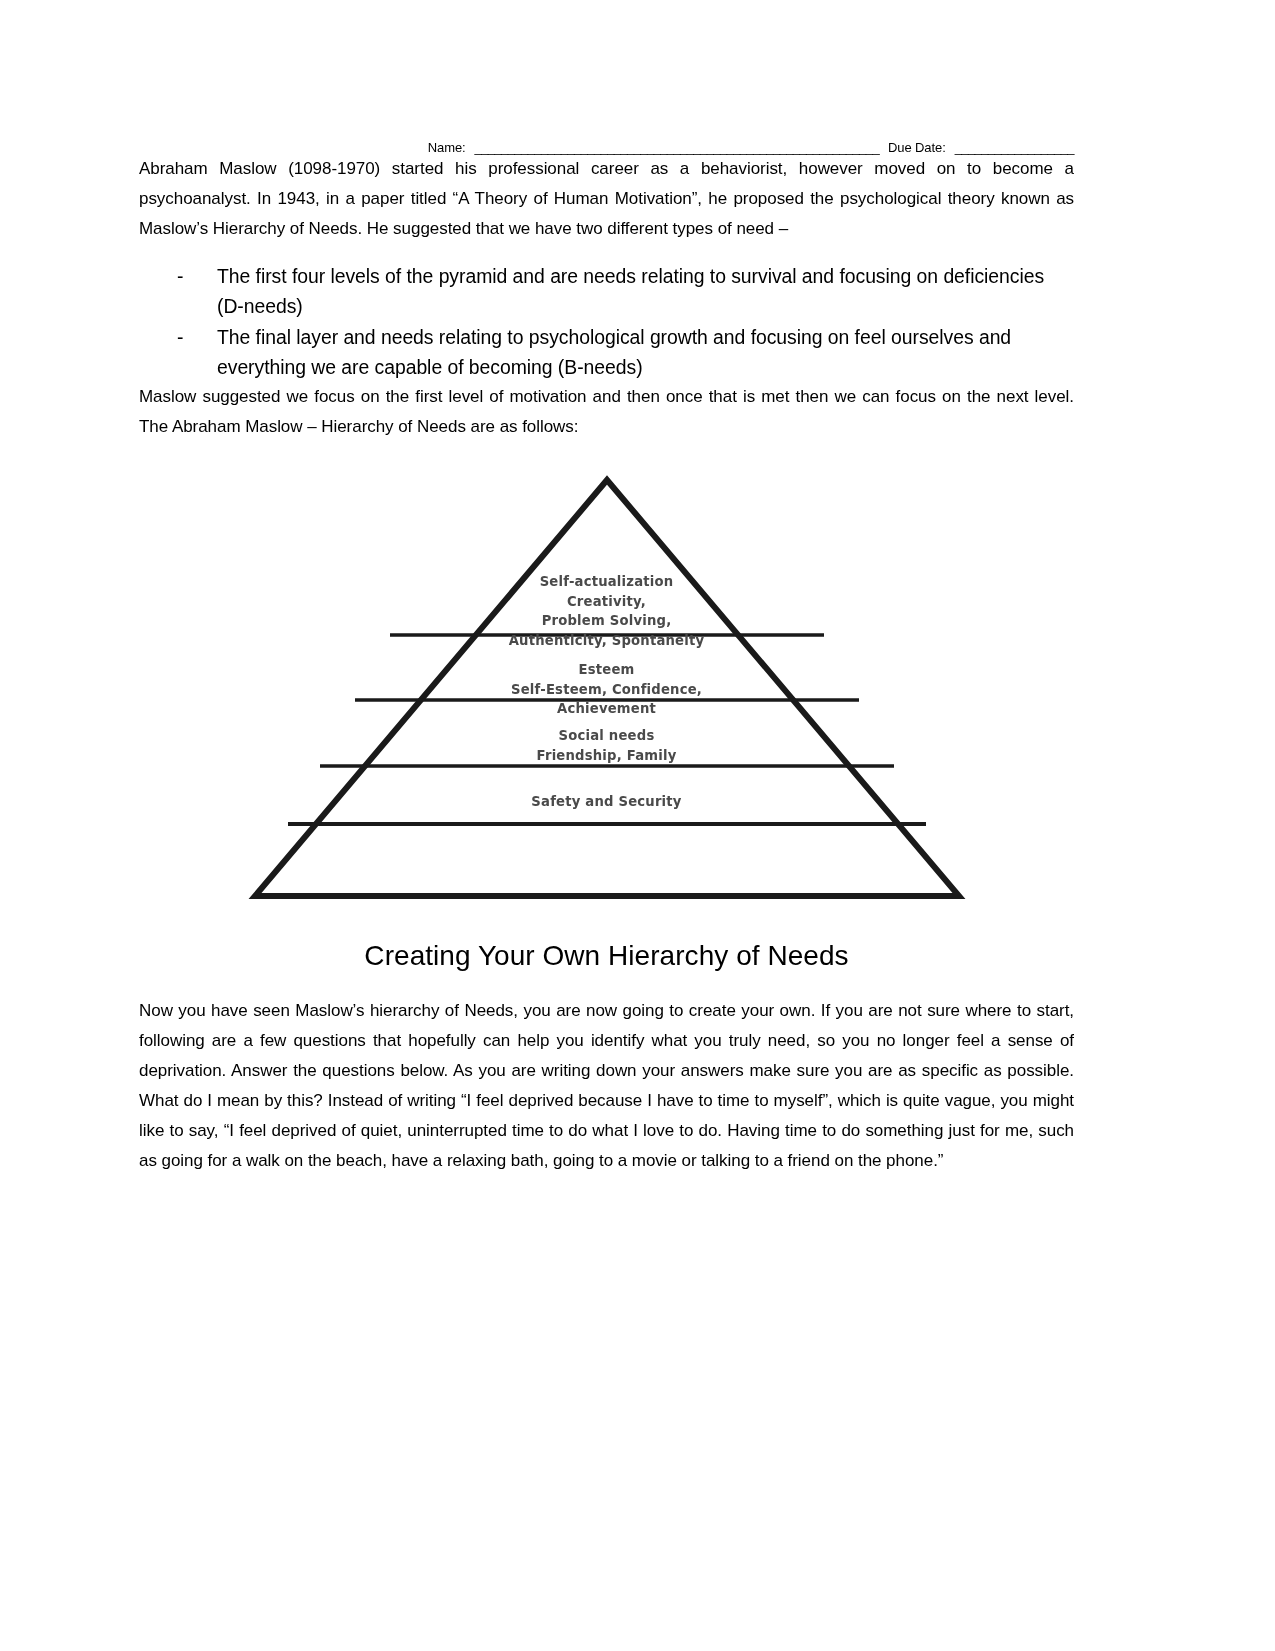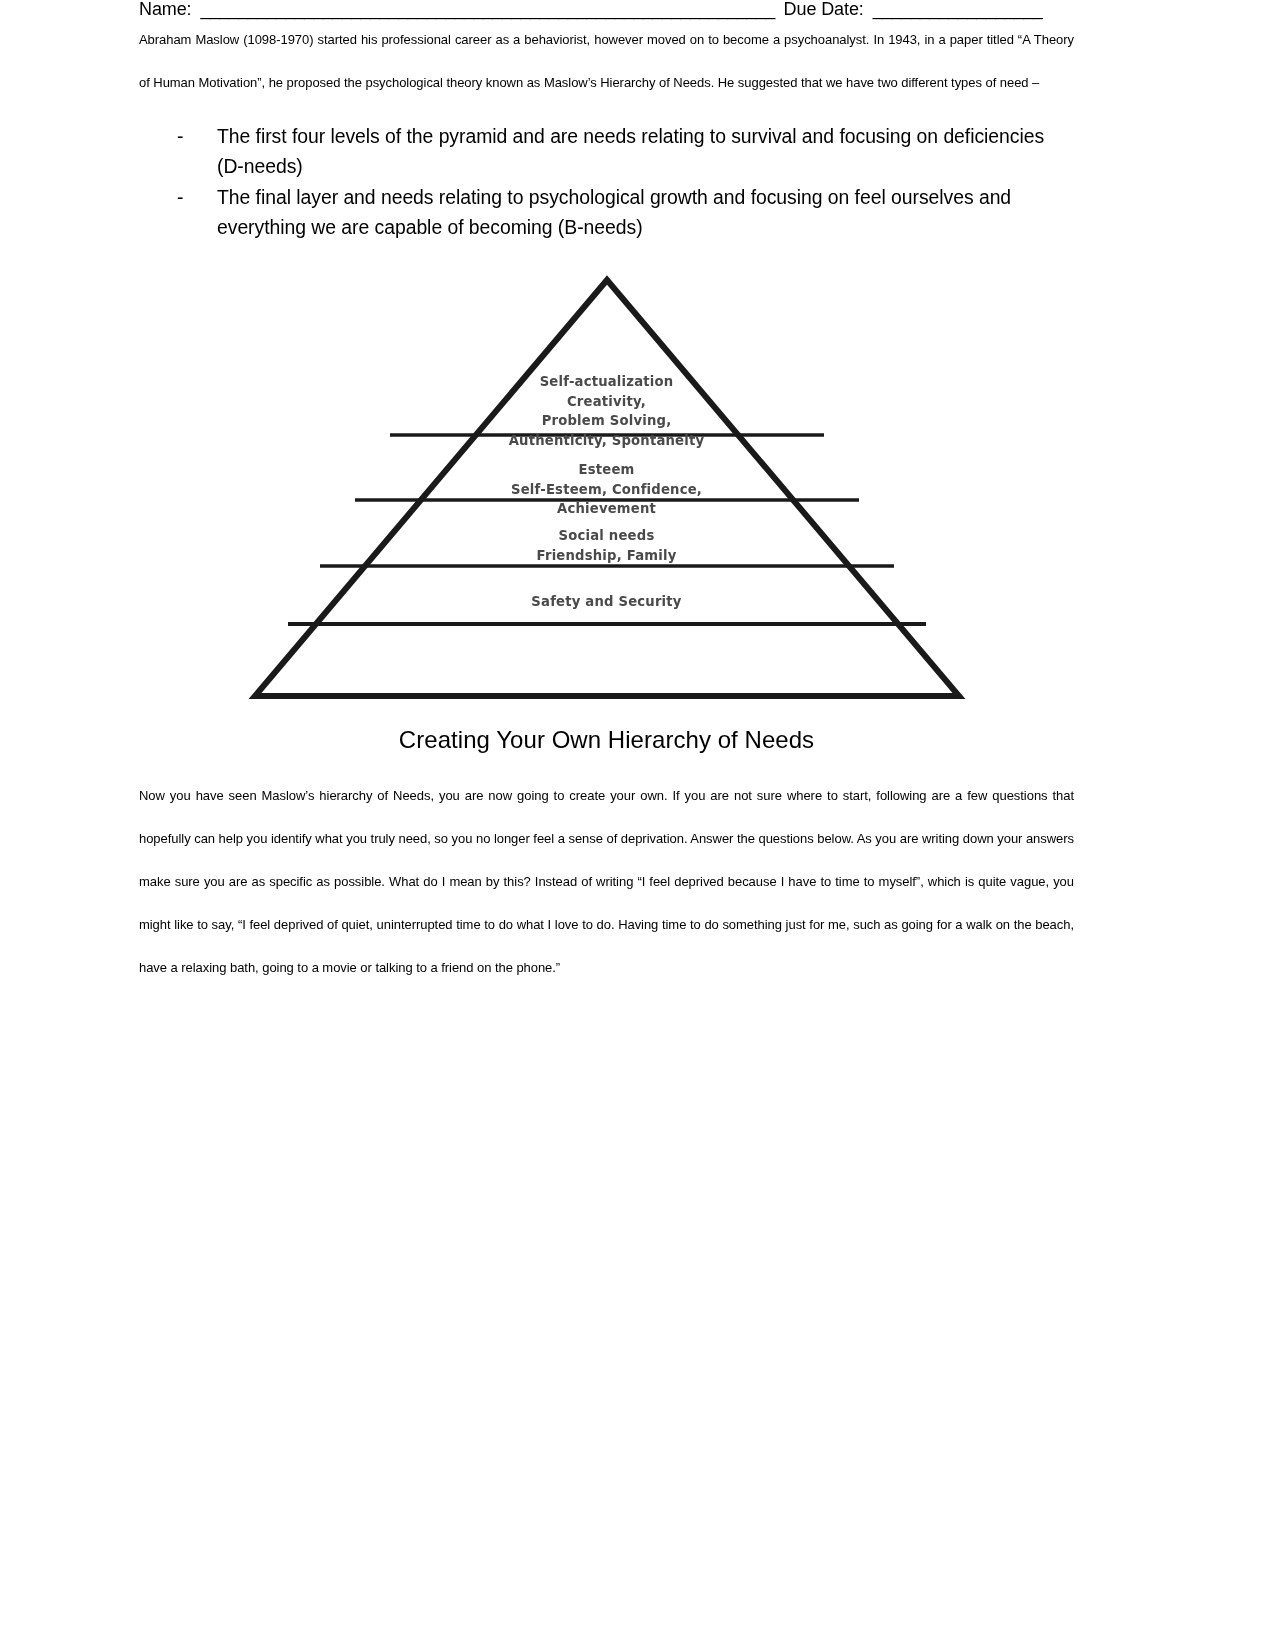--- a/index.html
+++ b/index.html
@@ -21,45 +21,47 @@
   }
   .content {
     position: absolute;
     left: 139px;
     top: 0;
     width: 935px;
   }
 
   
   .namerow {
-    font-size: 18px;
+    margin-top: 141px;
+    font-size: 13px;
     line-height: 1.0;
     white-space: nowrap;
     letter-spacing: -0.1px;
+    text-align: right;
   }
   .namerow .rule {
     letter-spacing: -0.6px;
   }
   .namerow .gap { display: inline-block; width: 9px; }
 
   
   .doc-title {
     margin-top: 55px;
     text-align: center;
     font-size: 23.5px;
     line-height: 1.1;
     letter-spacing: 0.1px;
     font-weight: normal;
   }
 
   
   p.body {
     margin: 0;
-    font-size: 13px;
-    line-height: 43px;
+    font-size: 17px;
+    line-height: 30px;
     text-align: justify;
     text-justify: inter-word;
     letter-spacing: -0.05px;
   }
   .p-intro { margin-top: 27px; }
   .p-mid   { margin-top: 26px; }
   .p-final { margin-top: 24px; }
 
   
   ul.dashlist {
@@ -114,23 +116,23 @@
     white-space: pre-line;
   }
   .t-self   { top: 100px; }
   .t-esteem { top: 188px; }
   .t-social { top: 254px; }
   .t-safety { top: 320px; }
   .t-phys   { top: 364px; line-height: 27px; }
 
   
   .section-heading {
-    margin-top: 22px;
+    margin-top: 36px;
     text-align: center;
-    font-size: 24px;
+    font-size: 28px;
     line-height: 1.15;
     font-weight: normal;
     letter-spacing: 0.05px;
   }
 </style>
 </head>
 <body>
 
 <div class="page">
   <div class="content">
@@ -146,20 +148,21 @@
       <li>
         <span class="dash">-</span>
         <span>The first four levels of the pyramid and are needs relating to survival and focusing on deficiencies (D-needs)</span>
       </li>
       <li>
         <span class="dash">-</span>
         <span>The final layer and needs relating to psychological growth and focusing on feel ourselves and everything we are capable of becoming (B-needs)</span>
       </li>
     </ul>
 
+    <p class="body p-mid">Maslow suggested we focus on the first level of motivation and then once that is met then we can focus on the next level. The Abraham Maslow – Hierarchy of Needs are as follows:</p>
 
     <div class="pyramid-wrap">
       <div class="pyramid">
         <svg viewBox="0 0 720 432" xmlns="http://www.w3.org/2000/svg">
           <path d="M360 8 L712 424 L8 424 Z" fill="none" stroke="#1a1a1a" stroke-width="6" stroke-linejoin="miter"></path>
           <line x1="143" y1="163" x2="577" y2="163" stroke="#1a1a1a" stroke-width="3.5"></line>
           <line x1="108" y1="228" x2="612" y2="228" stroke="#1a1a1a" stroke-width="3.5"></line>
           <line x1="73" y1="294" x2="647" y2="294" stroke="#1a1a1a" stroke-width="3.5"></line>
           <line x1="41" y1="352" x2="679" y2="352" stroke="#1a1a1a" stroke-width="4"></line>
         </svg>

